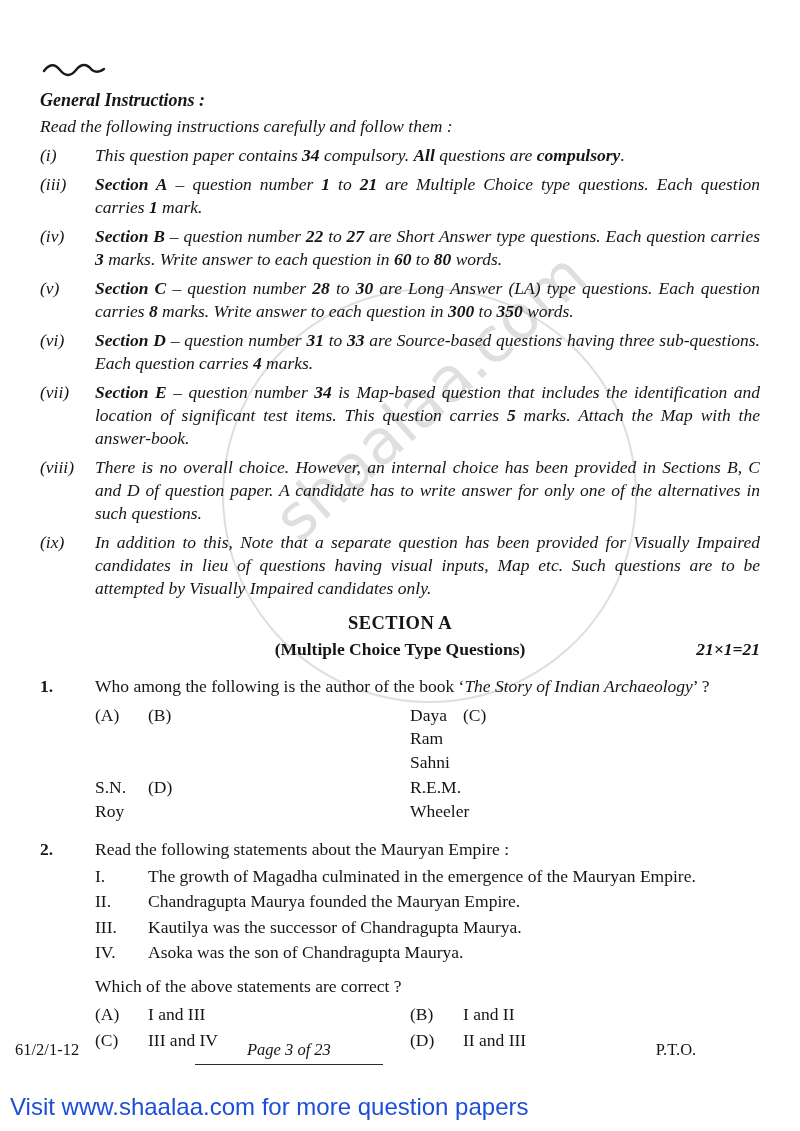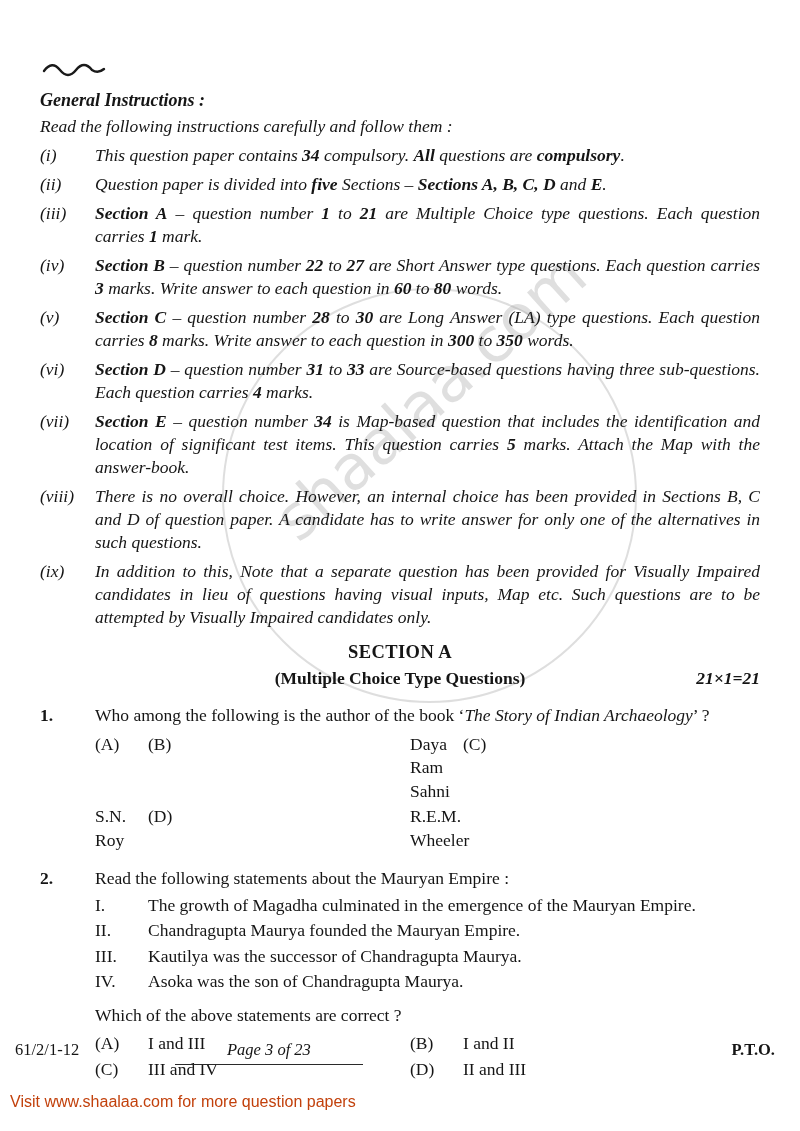--- a/index.html
+++ b/index.html
@@ -41,33 +41,33 @@
   .opts {
     margin-left:55px; margin-top:5px;
     display:grid; grid-template-columns:53px 262px 53px 1fr; row-gap:2px;
   }
   .stmts { margin-left:55px; margin-top:3px; }
   .stmt { display:flex; margin-bottom:2px; }
   .stmt-num { width:53px; flex:0 0 53px; }
   .stmt-text { flex:1; text-align:justify; }
   .q-follow { margin-left:55px; margin-top:10px; }
   .footer {
-    position:absolute; left:15px; right:25px; top:1040px;
-    font-size:16.5px; display:flex; align-items:flex-start;
+    position:absolute; left:15px; right:44px; top:1040px;
+    font-size:16.5px; display:flex; align-items:flex-start;gap:20px;
   }
   .f-left { width:160px; }
   .f-center { flex:1; text-align:left; }
   .f-center span {
     display:inline-block; font-style:italic;
     border-bottom:1.5px solid #2a2a2a; padding:0 52px 4px 52px;
   }
-  .f-right { width:160px; text-align:right; font-weight:bold; }
+  .f-right { width:160px; text-align:center; font-weight:normal; }
   .bottom-text {
     position:absolute; left:10px; top:1093px;
-    font-family:"Liberation Sans", sans-serif; font-size:16px; color:#c2410c;
+    font-family:"Liberation Sans", sans-serif; font-size:24px; color:#1d4ed8;
   }
 </style>
 </head>
 <body>
 
 <div class="page">
 
   <div class="watermark">
     <div class="wm-circle"></div>
     <div class="wm-text">shaalaa.com</div>
@@ -78,24 +78,20 @@
     <svg class="squiggle" width="72" height="20" viewBox="0 0 72 20">
       <path d="M4 13 Q 12 2 20 12 T 36 12 T 52 12 Q 58 16 64 11" fill="none" stroke="#1a1a1a" stroke-width="2.4" stroke-linecap="round"></path>
     </svg>
 
     <div class="gi-title">General Instructions :</div>
     <div class="gi-sub">Read the following instructions carefully and follow them :</div>
 
     <div class="inst">
       <span class="inum">(i)</span>
       <span class="itext"><span>This question paper contains </span><span class="seg-b">34</span><span> compulsory. </span><span class="seg-b">All</span><span> questions are </span><span class="seg-b">compulsory</span><span>.</span></span>
-    </div>
-    <div class="inst">
-      <span class="inum">(ii)</span>
-      <span class="itext"><span>Question paper is divided into </span><span class="seg-b">five</span><span> Sections – </span><span class="seg-b">Sections A, B, C, D</span><span> and </span><span class="seg-b">E</span><span>.</span></span>
     </div>
     <div class="inst">
       <span class="inum">(iii)</span>
       <span class="itext"><span class="seg-b">Section A</span><span> – question number </span><span class="seg-b">1</span><span> to </span><span class="seg-b">21</span><span> are Multiple Choice type questions. Each question carries </span><span class="seg-b">1</span><span> mark.</span></span>
     </div>
     <div class="inst">
       <span class="inum">(iv)</span>
       <span class="itext"><span class="seg-b">Section B</span><span> – question number </span><span class="seg-b">22</span><span> to </span><span class="seg-b">27</span><span> are Short Answer type questions. Each question carries </span><span class="seg-b">3</span><span> marks. Write answer to each question in </span><span class="seg-b">60</span><span> to </span><span class="seg-b">80</span><span> words.</span></span>
     </div>
     <div class="inst">

